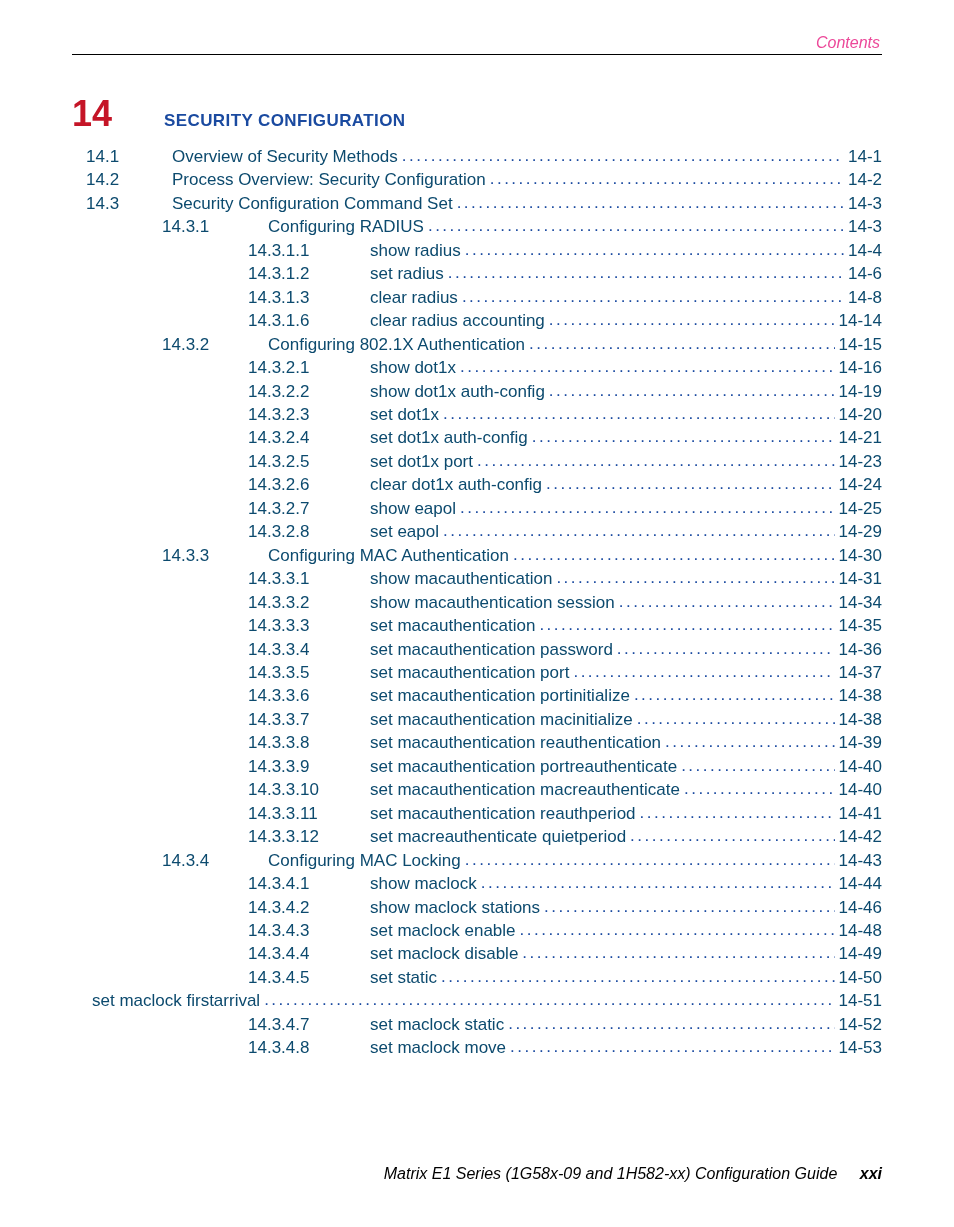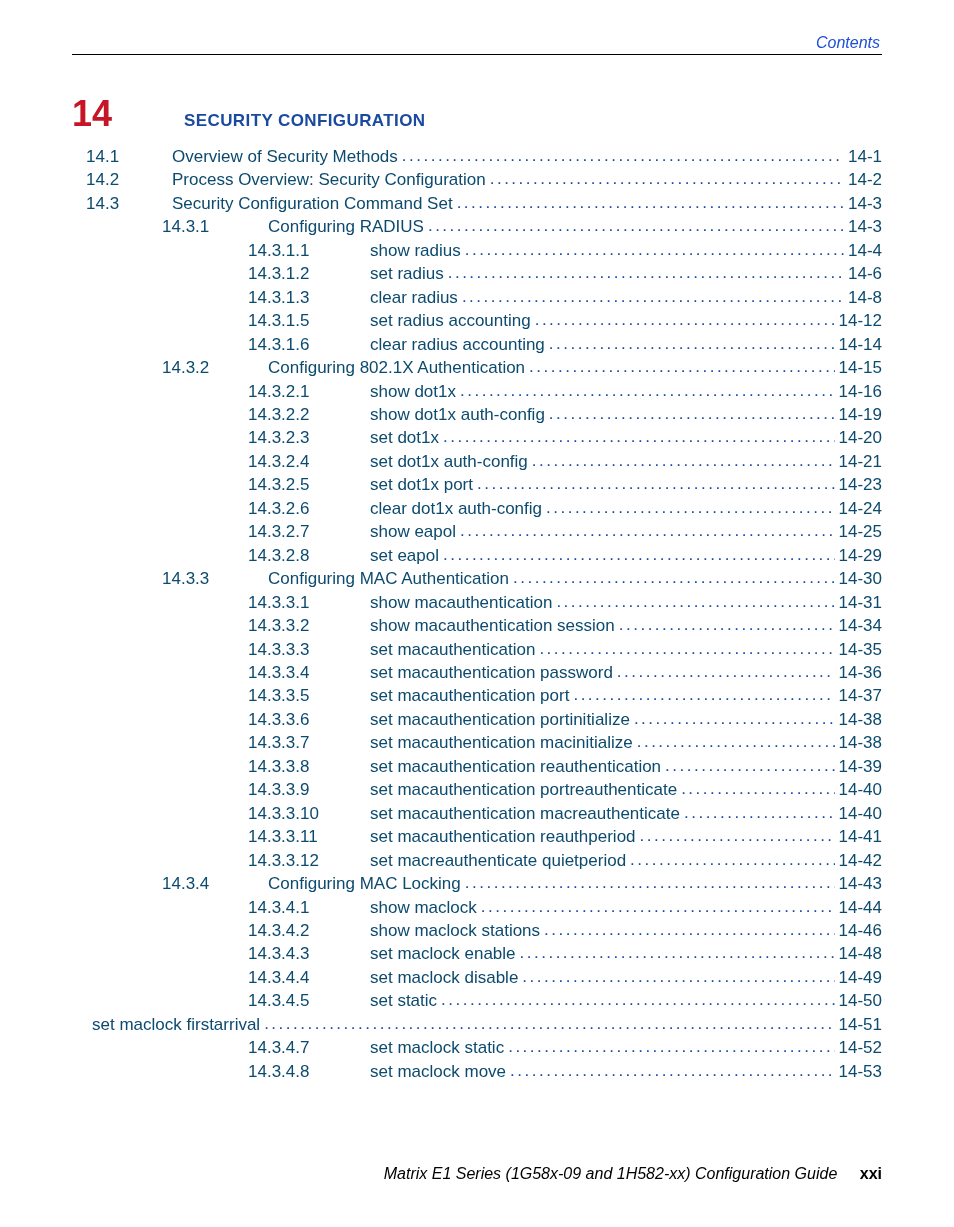--- a/index.html
+++ b/index.html
@@ -12,29 +12,28 @@
   }
   .header-area {
     border-bottom: 1.5px solid #000;
     padding-bottom: 2px;
     margin-bottom: 38px;
     text-align: right;
   }
   .header-label {
     font-style: italic;
     font-size: 16px;
-    color: #1d4ed8;
+    color: #ec4899;
     padding-right: 2px;
   }
 
   .chapter-row {
     display: flex;
     align-items: baseline;
     margin-bottom: 10px;
-    gap: 20px;
   }
   .chapter-num {
     color: #c51527;
     font-weight: 700;
     font-size: 36px;
     width: 92px;
     flex: 0 0 92px;
   }
   .chapter-title {
     color: #1a4aa0;
@@ -85,21 +84,21 @@
 
   .footer {
     position: absolute;
     left: 72px;
     right: 72px;
     bottom: 44px;
     text-align: right;
     font-size: 16px;
   }
   .footer-title { font-style: italic; }
-  .footer-page { font-weight: 700; padding-left: 18px; margin-top: 48px; }
+  .footer-page { font-style: italic; font-weight: 700; padding-left: 18px; margin-top: 48px; }
 </style>
 </head>
 <body>
 
 <div class="page">
 
   <div class="header-area">
     <span class="header-label">Contents</span>
   </div>
 
@@ -145,26 +144,20 @@
         <span class="leader"></span>
         <span class="page-col">14-6</span>
       </div>
       <div class="toc-row lvl-leaf">
         <span class="num-col">14.3.1.3</span>
         <span class="title-col">clear radius</span>
         <span class="leader"></span>
         <span class="page-col">14-8</span>
       </div>
       <div class="toc-row lvl-leaf">
-        <span class="num-col">14.3.1.5</span>
-        <span class="title-col">set radius accounting</span>
-        <span class="leader"></span>
-        <span class="page-col">14-12</span>
-      </div>
-      <div class="toc-row lvl-leaf">
         <span class="num-col">14.3.1.6</span>
         <span class="title-col">clear radius accounting</span>
         <span class="leader"></span>
         <span class="page-col">14-14</span>
       </div>
       <div class="toc-row lvl-sub">
         <span class="num-col">14.3.2</span>
         <span class="title-col">Configuring 802.1X Authentication</span>
         <span class="leader"></span>
         <span class="page-col">14-15</span>

